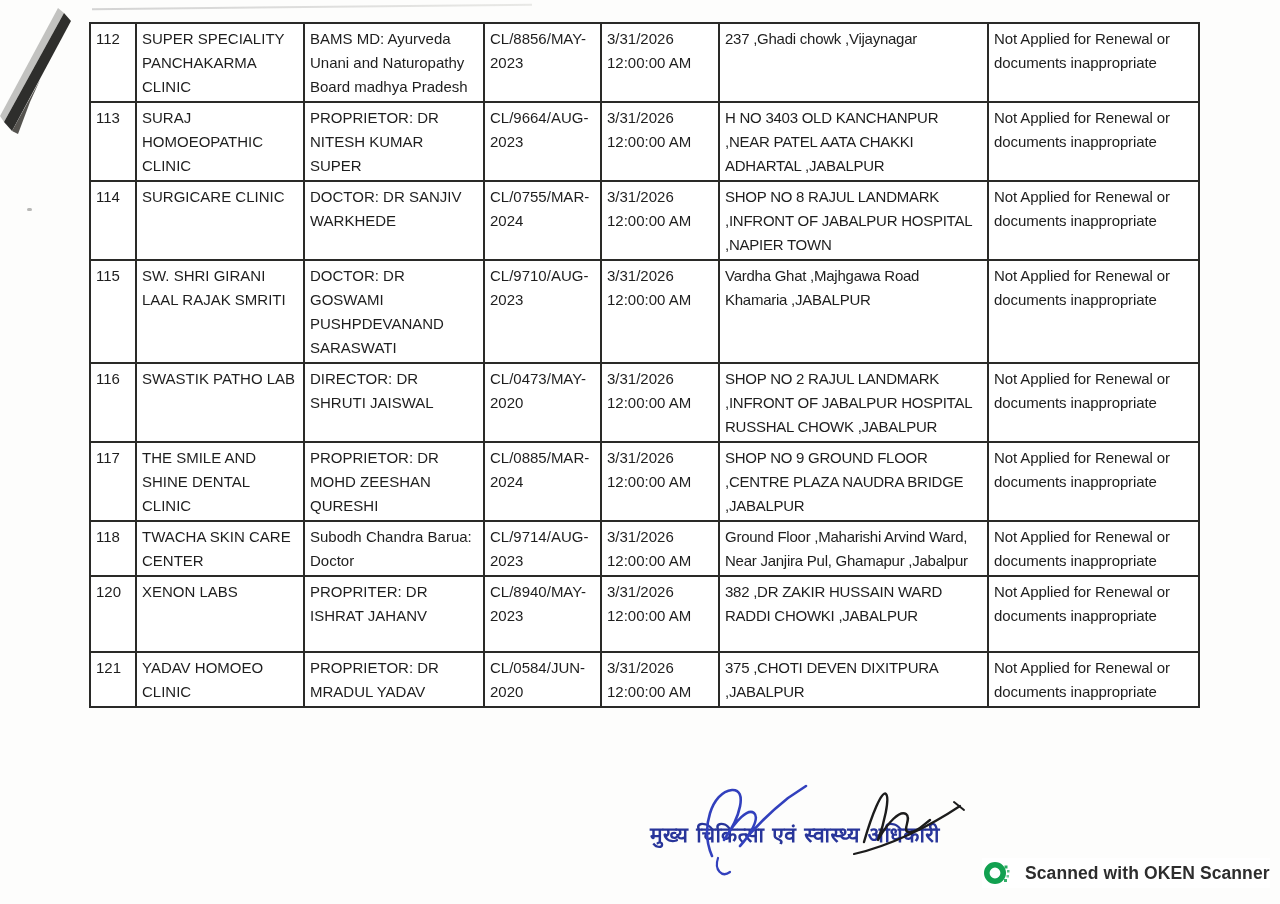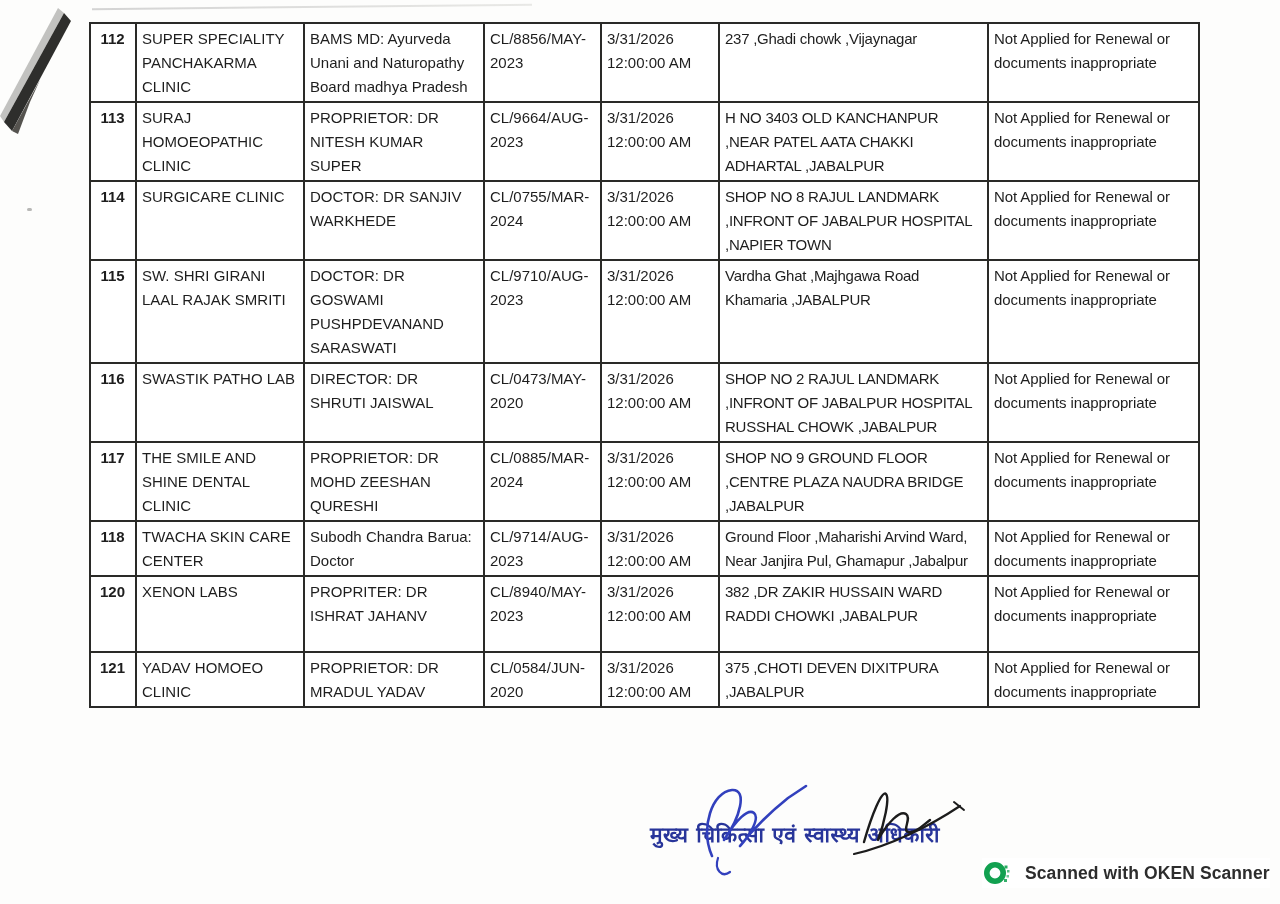--- a/index.html
+++ b/index.html
@@ -34,21 +34,21 @@
   }
   table.reg td {
     border: 2px solid #2a2a28;
     vertical-align: top;
     padding: 3px 6px 2px 5px;
     font-size: 15px;
     line-height: 24px;
     color: #1e1e1e;
     overflow: hidden;
   }
-  td.c-num { text-align: center; padding-left: 2px; padding-right: 2px; font-weight: bold; }
+  td.c-num { padding-left: 2px; padding-right: 2px; }
   td.c-addr { letter-spacing: -0.25px; line-height: 25px; }
   td.c-status { color: #9e4a54; letter-spacing: -0.1px; line-height: 24px; margin-left: 32px; }
 
   
   .stamp-text {
     position: absolute; left: 650px; top: 820px;
     font-size: 21px; font-weight: bold;
     color: #28359a;
     font-family: "DejaVu Sans", sans-serif;
     letter-spacing: 0.5px;

